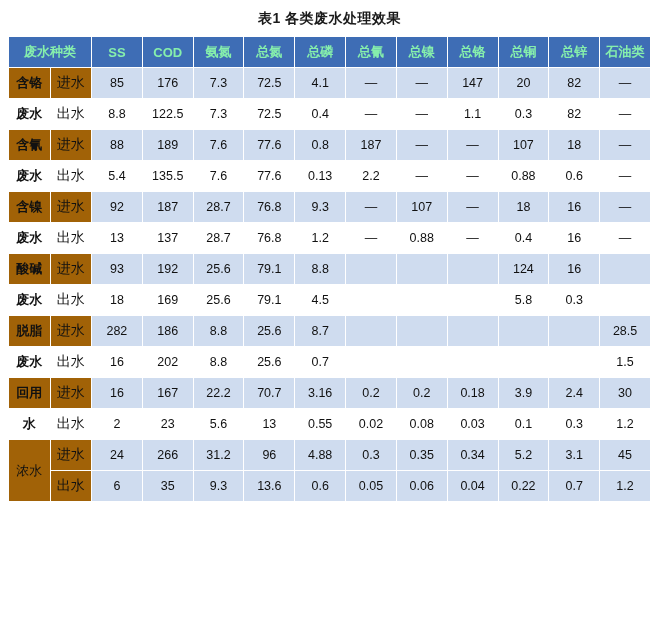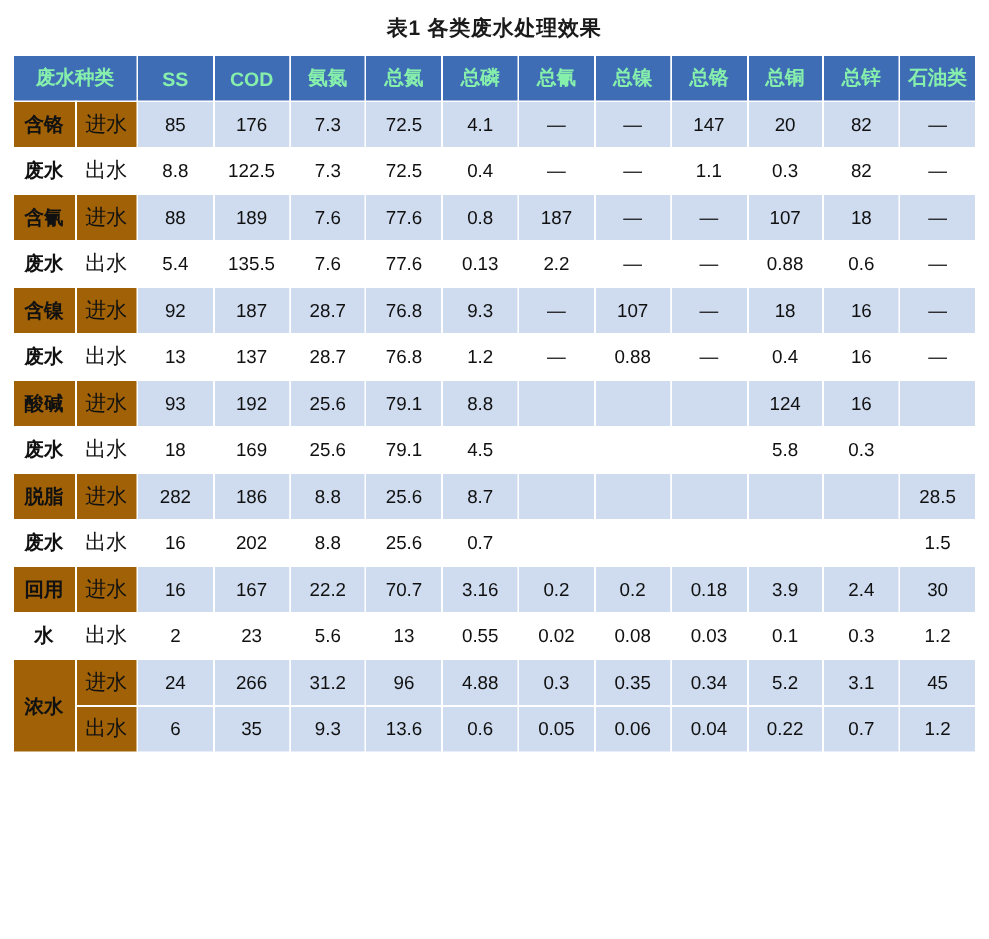--- a/index.html
+++ b/index.html
@@ -78,21 +78,21 @@
   }
   .dash {
     font-size: 12.5px;
     letter-spacing: 0;
   }
   tbody tr.shade td.cat, tbody tr.shade td.flow {
     background: #a16207;
   }
   
   td.catmerge {
-    font-weight: 700;
+    font-weight: 400;
     font-size: 13px;
   }
 </style>
 </head>
 <body>
 
 <div class="page">
 
   <div class="caption">表1 各类废水处理效果</div>
 

